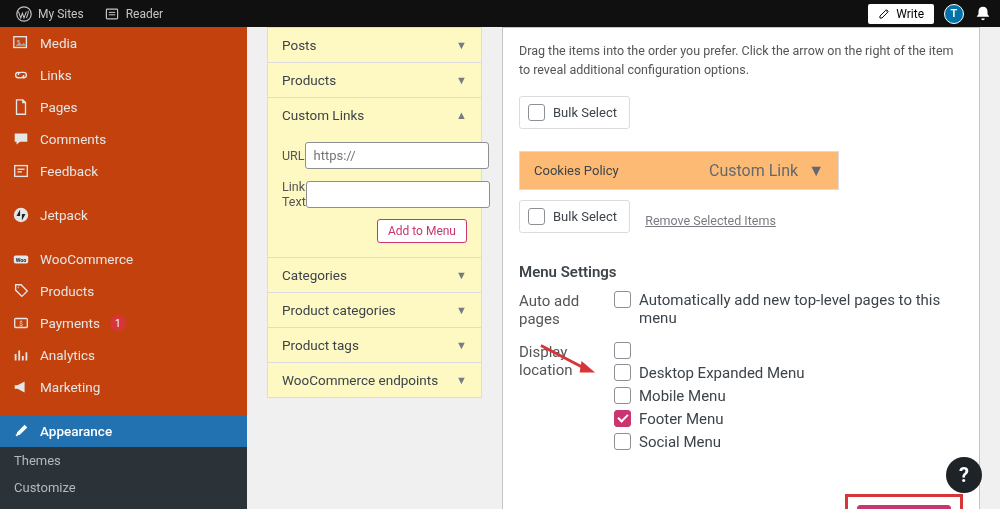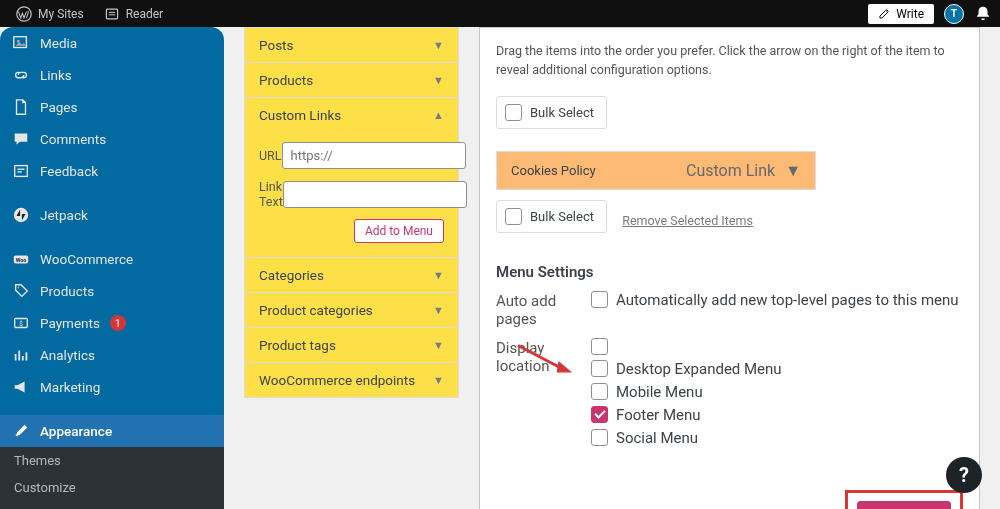--- a/index.html
+++ b/index.html
@@ -8,36 +8,36 @@
 .topbar { background: #101010; height: 27px; display: flex; align-items: center; padding: 0 8px; color: #c3c4c7; font-size: 12px; }
 .topbar-left { display: flex; align-items: center; gap: 4px; }
 .topbar-item { display: flex; align-items: center; gap: 6px; padding: 0 8px; height: 27px; }
 .topbar-item svg { width: 16px; height: 16px; fill: #c3c4c7; }
 .topbar-right { margin-left: auto; display: flex; align-items: center; gap: 10px; }
 .write-btn { background: #fff; color: #000; padding: 3px 10px; border-radius: 2px; font-size: 12px; display: flex; align-items: center; gap: 5px; }
 .write-btn svg { width: 13px; height: 13px; fill: #000; }
 .user-circle { width: 20px; height: 20px; border-radius: 50%; background: #0073aa; border: 1.5px solid #fff; display: flex; align-items: center; justify-content: center; font-size: 11px; color: #fff; font-weight: 600; }
 
 .layout { display: flex; height: calc(100vh - 27px); }
-.sidebar { width: 224px; background: #0369a1; color: #f0f0f1; overflow: visible; position: relative; border-radius: 13px; }
+.sidebar { width: 247px; background: #c2410c; color: #f0f0f1; overflow: visible; position: relative; }
 .sidebar-item { display: flex; align-items: center; gap: 10px; padding: 7px 12px; font-size: 13.5px; color: #e5e6e7; cursor: pointer; position: relative; }
 .sidebar-item svg { width: 18px; height: 18px; fill: #a7aaad; }
 .sidebar-item.active { background: #2271b1; color: #fff; font-weight: 500; }
 .sidebar-item.active svg { fill: #fff; }
 .sidebar-item.active::after { content: ""; position: absolute; right: -8px; top: 50%; transform: translateY(-50%); border: 8px solid transparent; border-right-color: #f0f0f1; }
 .sidebar-sub { background: #2c3338; }
 .sidebar-sub-item { padding: 6px 12px 6px 14px; font-size: 13px; color: #b4b9be; cursor: pointer; }
 .badge-count { background: #d63638; color: #fff; border-radius: 9px; min-width: 16px; height: 16px; font-size: 10px; display: inline-flex; align-items: center; justify-content: center; padding: 0 4px; }
 .sidebar-spacer { height: 12px; }
 
 .content { flex: 1; padding: 0 20px 20px 20px; display: flex; gap: 20px; overflow: auto; }
 .col-left { width: 215px; flex-shrink: 0; }
 .col-right { flex: 1; min-width: 0; }
 
-.metabox-group { border: 1px solid #dcdcde; background: #fde047; }
+.metabox-group { border: 1px solid #dcdcde; background: #fef9c3; }
 .metabox { border-bottom: 1px solid #dcdcde; }
 .metabox:last-child { border-bottom: none; }
 .metabox-head { display: flex; align-items: center; justify-content: space-between; padding: 9px 14px; font-size: 13.5px; cursor: pointer; }
 .metabox-head .caret { color: #787c82; font-size: 11px; }
 .metabox-body { padding: 10px 14px 14px; }
 .form-row { display: flex; align-items: center; margin-bottom: 10px; }
 .form-row label { width: 60px; font-size: 12.5px; color: #555; }
 .form-row input { flex: 1; border: 1px solid #8c8f94; border-radius: 3px; padding: 5px 8px; font-size: 13px; color: #8c8f94; }
 .metabox-footer { text-align: right; }
 .btn-outline { display: inline-block; padding: 4px 10px; border: 1px solid #c9356e; color: #c9356e; border-radius: 3px; background: #fff; font-size: 12px; cursor: pointer; }

